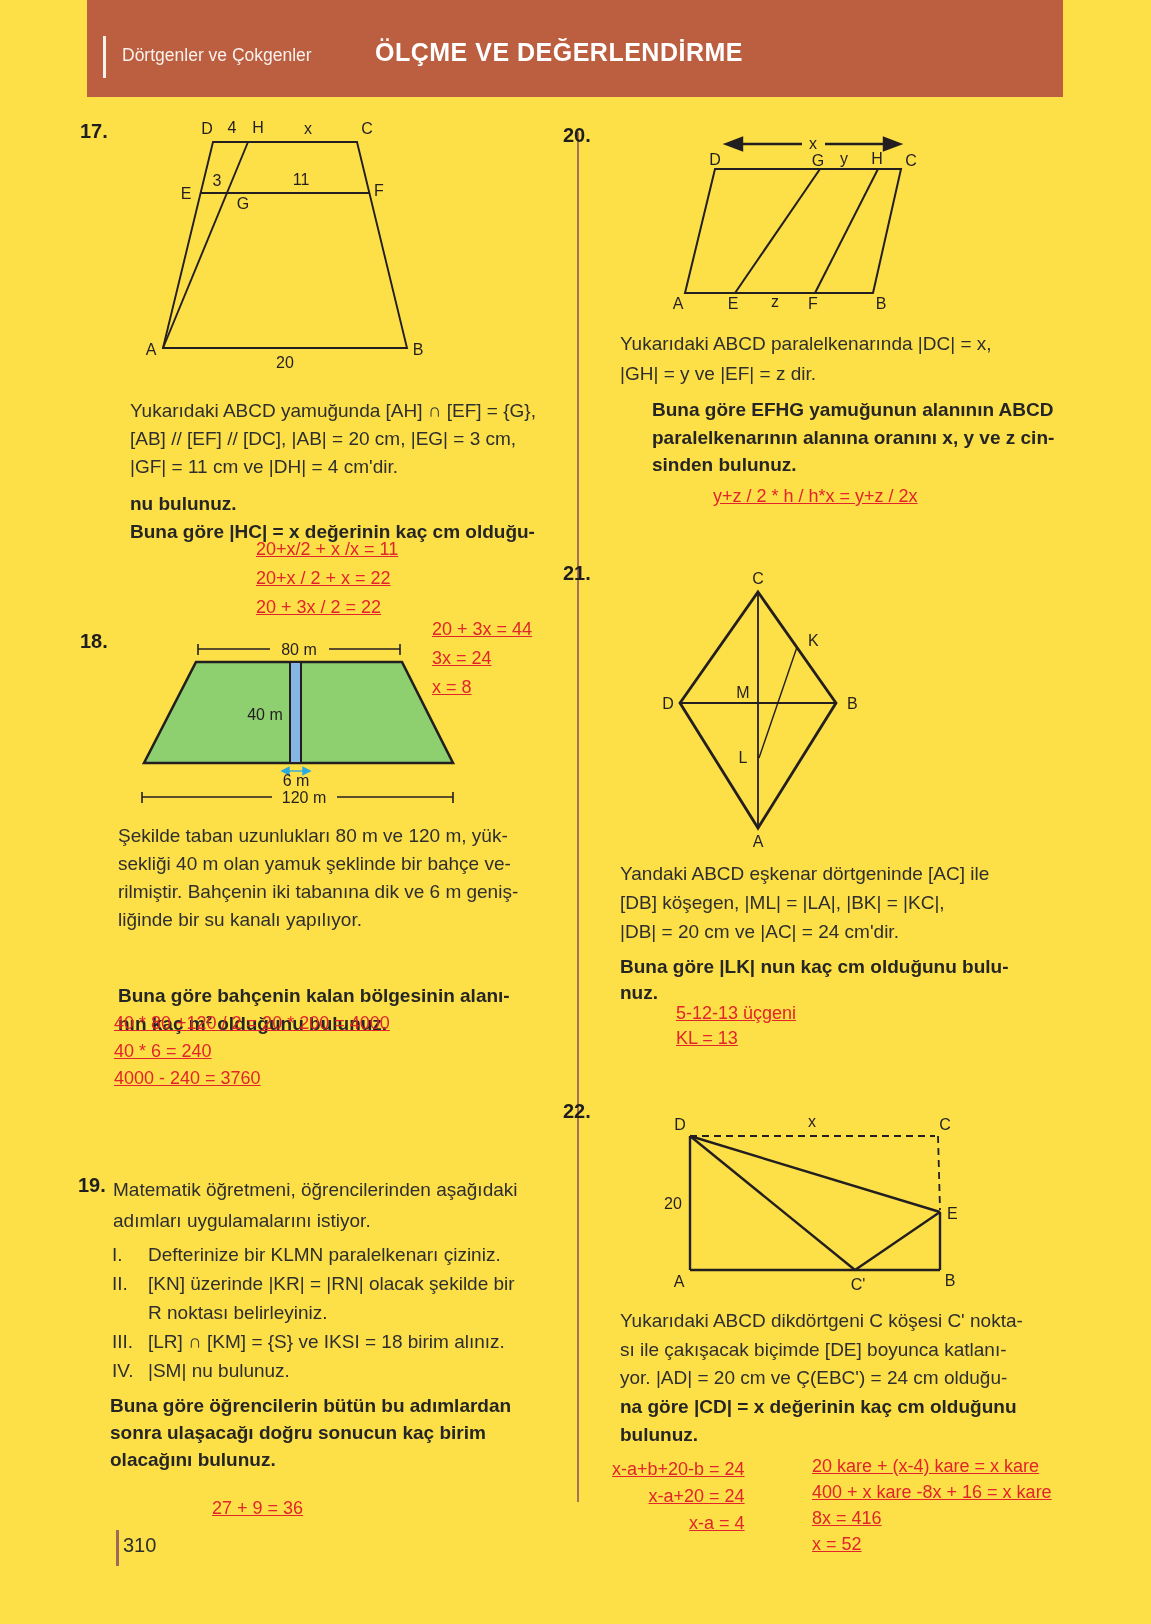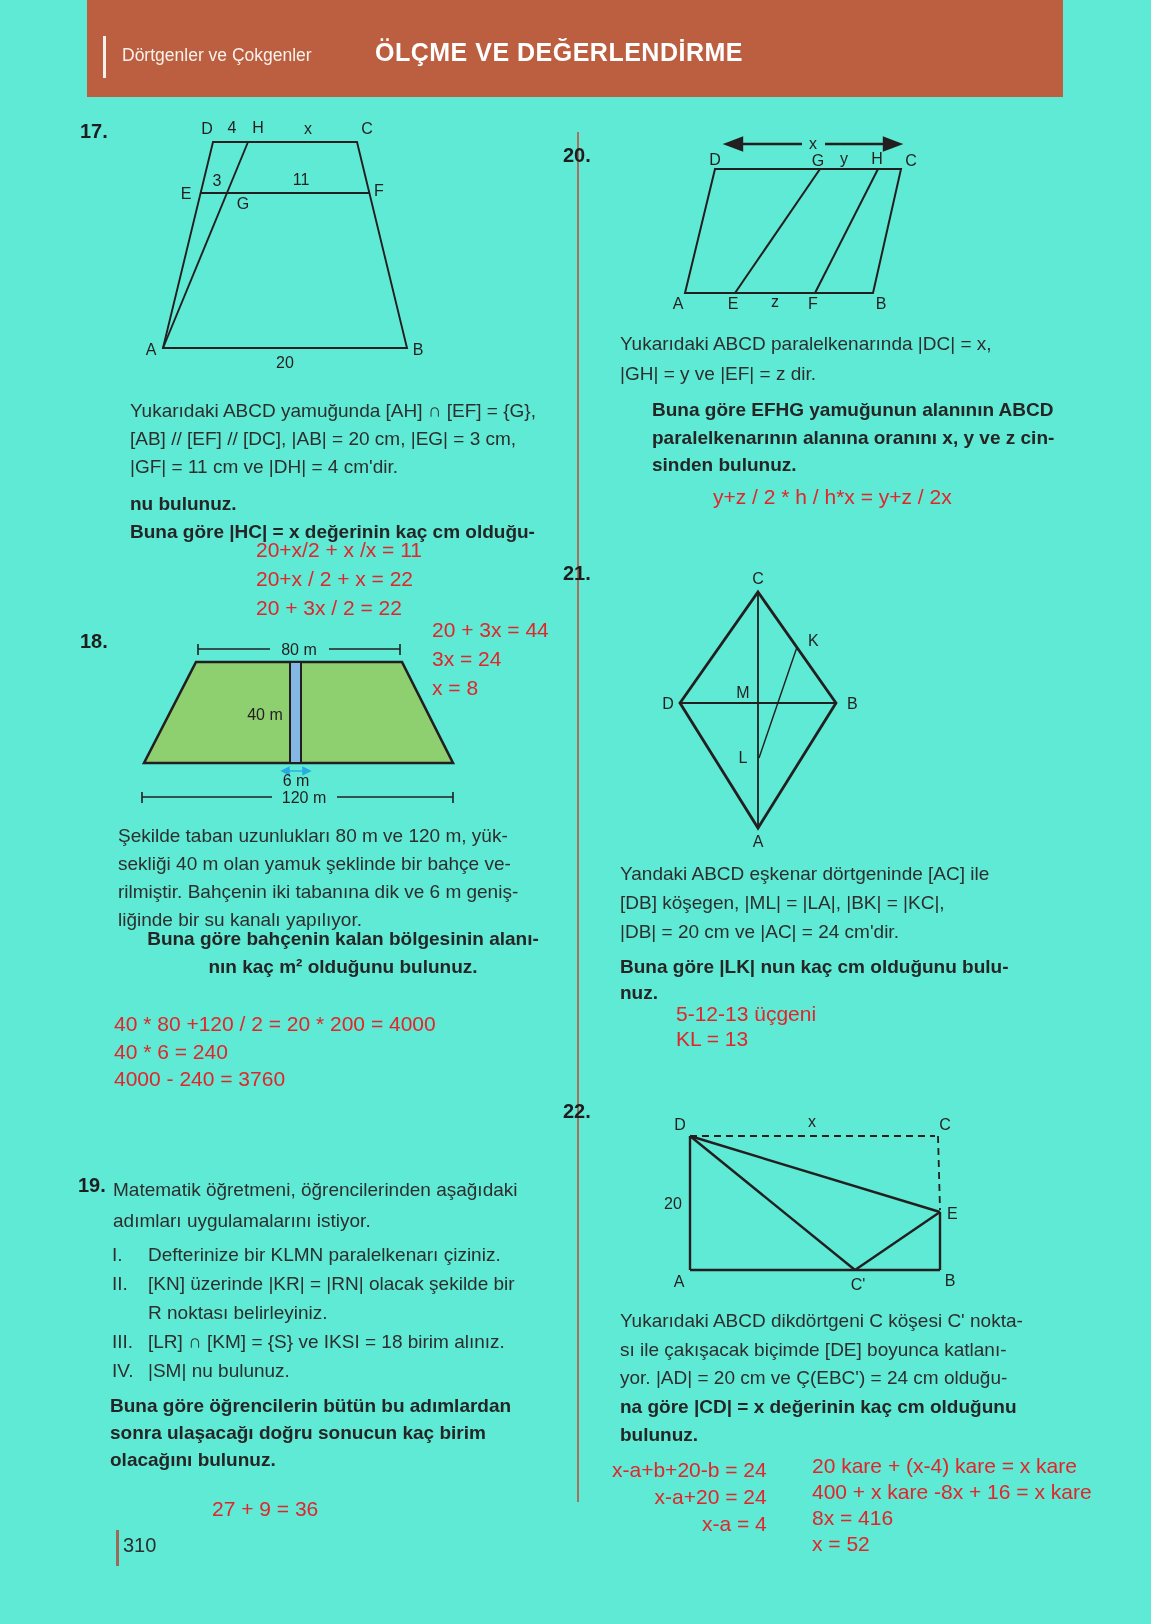--- a/index.html
+++ b/index.html
@@ -1,25 +1,25 @@
 <!DOCTYPE html>
 <html><head>
 <meta charset="utf-8">
 <style>
   html,body{margin:0;padding:0;background:#fff;}
-  .page{position:relative;width:1151px;height:1624px;background:#5eead4;
+  .page{position:relative;width:1151px;height:1624px;background:#fde047;
         font-family:"Liberation Sans",sans-serif;color:#2e2e2e;overflow:hidden;}
   .header-bar{position:absolute;left:87px;top:0;width:976px;height:97px;background:#bb5f40;}
   .header-tick{position:absolute;left:16px;top:36px;width:3px;height:42px;background:#f7efe9;}
   .header-chapter{position:absolute;left:35px;top:45px;font-size:17.5px;color:#f9f2ec;}
   .header-title{position:absolute;left:288px;top:38px;font-size:25px;font-weight:bold;color:#ffffff;letter-spacing:.5px;}
   .qnum{position:absolute;font-weight:bold;font-size:20px;color:#1e1e1e;}
   .tblock{position:absolute;font-size:19px;line-height:28px;color:#2e2e2e;}
   .tblock.bold{font-weight:bold;color:#252525;}
-  .red{position:absolute;color:#e1252b;font-size:21px;line-height:29px;}
+  .red{position:absolute;color:#e1252b;font-size:18px;line-height:29px;text-decoration:underline;}
   .divider{position:absolute;left:577px;top:132px;width:2px;height:1370px;background:#a9705e;}
   .steps{position:absolute;font-size:19px;line-height:29px;}
   .steps .row{display:flex;height:29px;}
   .steps .roman{width:36px;flex:0 0 36px;}
   .footer-tick{position:absolute;left:116px;top:1530px;width:3px;height:36px;background:#9c6a57;}
   .page-number{position:absolute;left:123px;top:1534px;font-size:20px;color:#2e2e2e;}
   svg{position:absolute;overflow:visible;}
   svg text{font-family:"Liberation Sans",sans-serif;font-size:16px;fill:#231f20;}
   .stroke{stroke:#231f20;fill:none;}
 </style>
@@ -106,21 +106,21 @@
     </g>
     <text x="172" y="163" text-anchor="middle">120 m</text>
   </svg>
 
   <div class="tblock" style="left:118px;top:822px;width:450px;">
       <div>Şekilde taban uzunlukları 80 m ve 120 m, yük-</div>
       <div>sekliği 40 m olan yamuk şeklinde bir bahçe ve-</div>
       <div>rilmiştir. Bahçenin iki tabanına dik ve 6 m geniş-</div>
       <div>liğinde bir su kanalı yapılıyor.</div>
     </div>
-  <div class="tblock bold" style="left:118px;top:925px;width:450px;text-align:center;">
+  <div class="tblock bold" style="left:118px;top:982px;width:450px;">
       <div>Buna göre bahçenin kalan bölgesinin alanı-</div>
       <div>nın kaç m² olduğunu bulunuz.</div>
     </div>
   <div class="red" style="left:114px;top:1010px;line-height:27.5px;">
       <div>40 * 80 +120 / 2 = 20 * 200 = 4000</div>
       <div>40 * 6 = 240</div>
       <div>4000 - 240 = 3760</div>
     </div>
 
   <div class="qnum" style="left:78px;top:1174px;">19.</div>
@@ -157,21 +157,21 @@
       <div>sonra ulaşacağı doğru sonucun kaç birim</div>
       <div>olacağını bulunuz.</div>
     </div>
   <div class="red" style="left:212px;top:1494px;">
       <div>27 + 9 = 36</div>
     </div>
 
   <div class="footer-tick"></div>
   <div class="page-number">310</div>
 
-  <div class="qnum" style="left:563px;top:144px;text-align:right;">20.</div>
+  <div class="qnum" style="left:563px;top:124px;text-align:right;">20.</div>
 
   <svg style="left:640px;top:128px;" width="320" height="190" viewBox="0 0 320 190">
     <g stroke="#231f20" fill="#231f20" stroke-width="2.4">
       <line x1="98" y1="16" x2="162" y2="16"></line>
       <line x1="185" y1="16" x2="248" y2="16"></line>
       <polygon points="86,16 102,10 102,22"></polygon>
       <polygon points="260,16 244,10 244,22"></polygon>
     </g>
     <text x="173" y="21" text-anchor="middle">x</text>
     <text x="75" y="37" text-anchor="middle">D</text>

